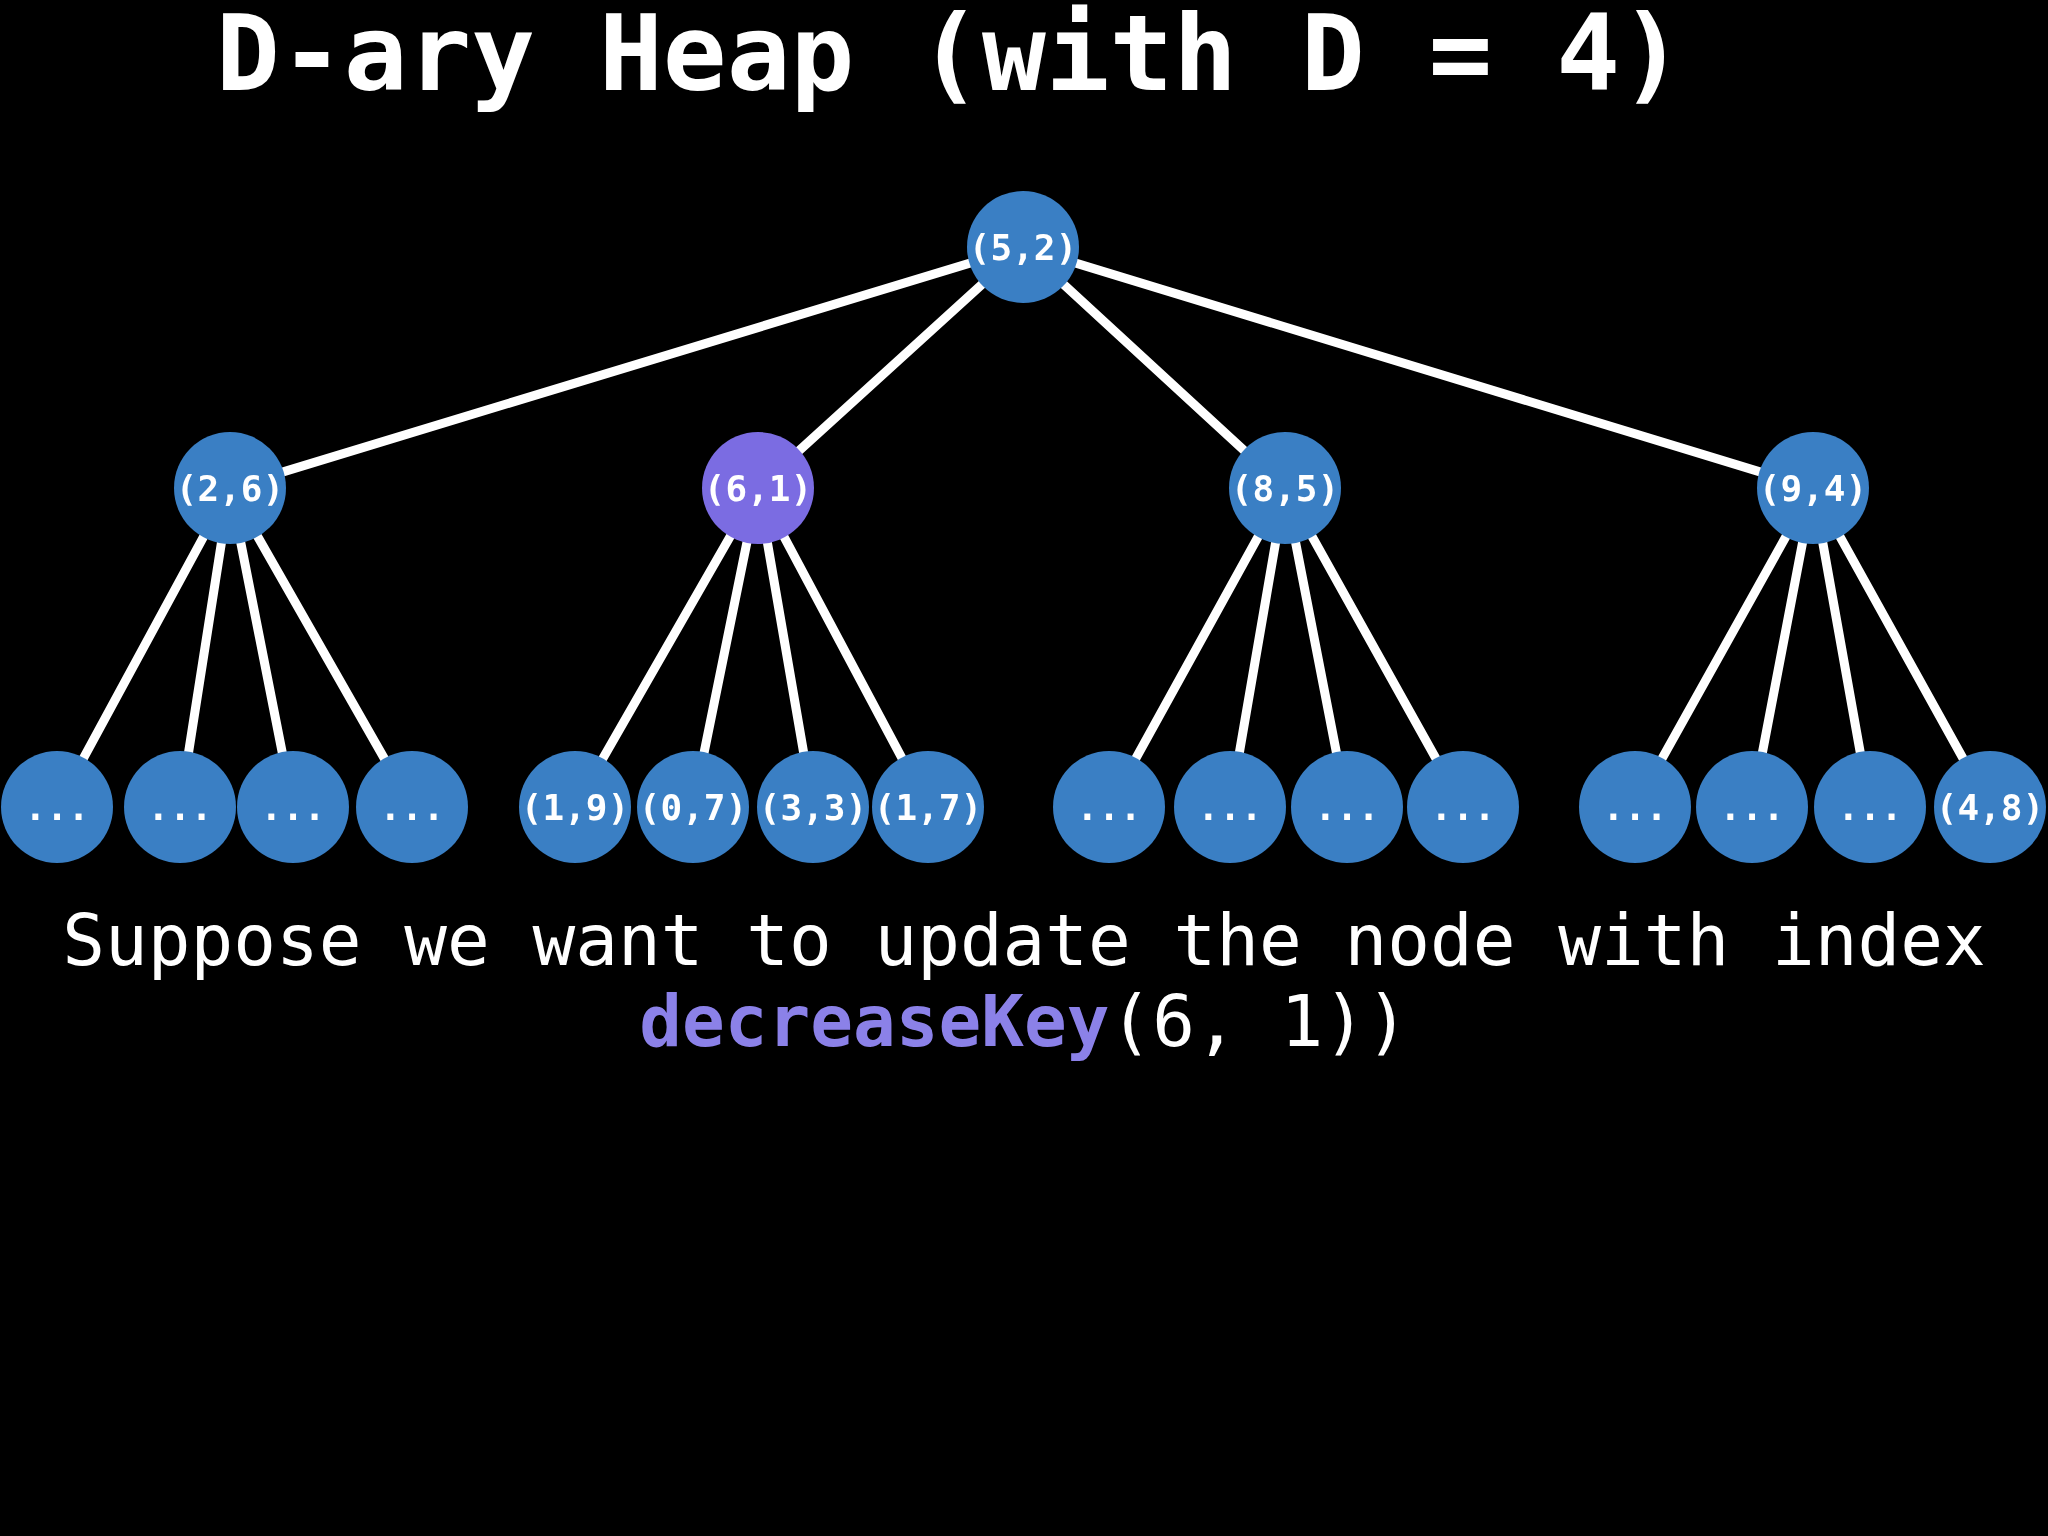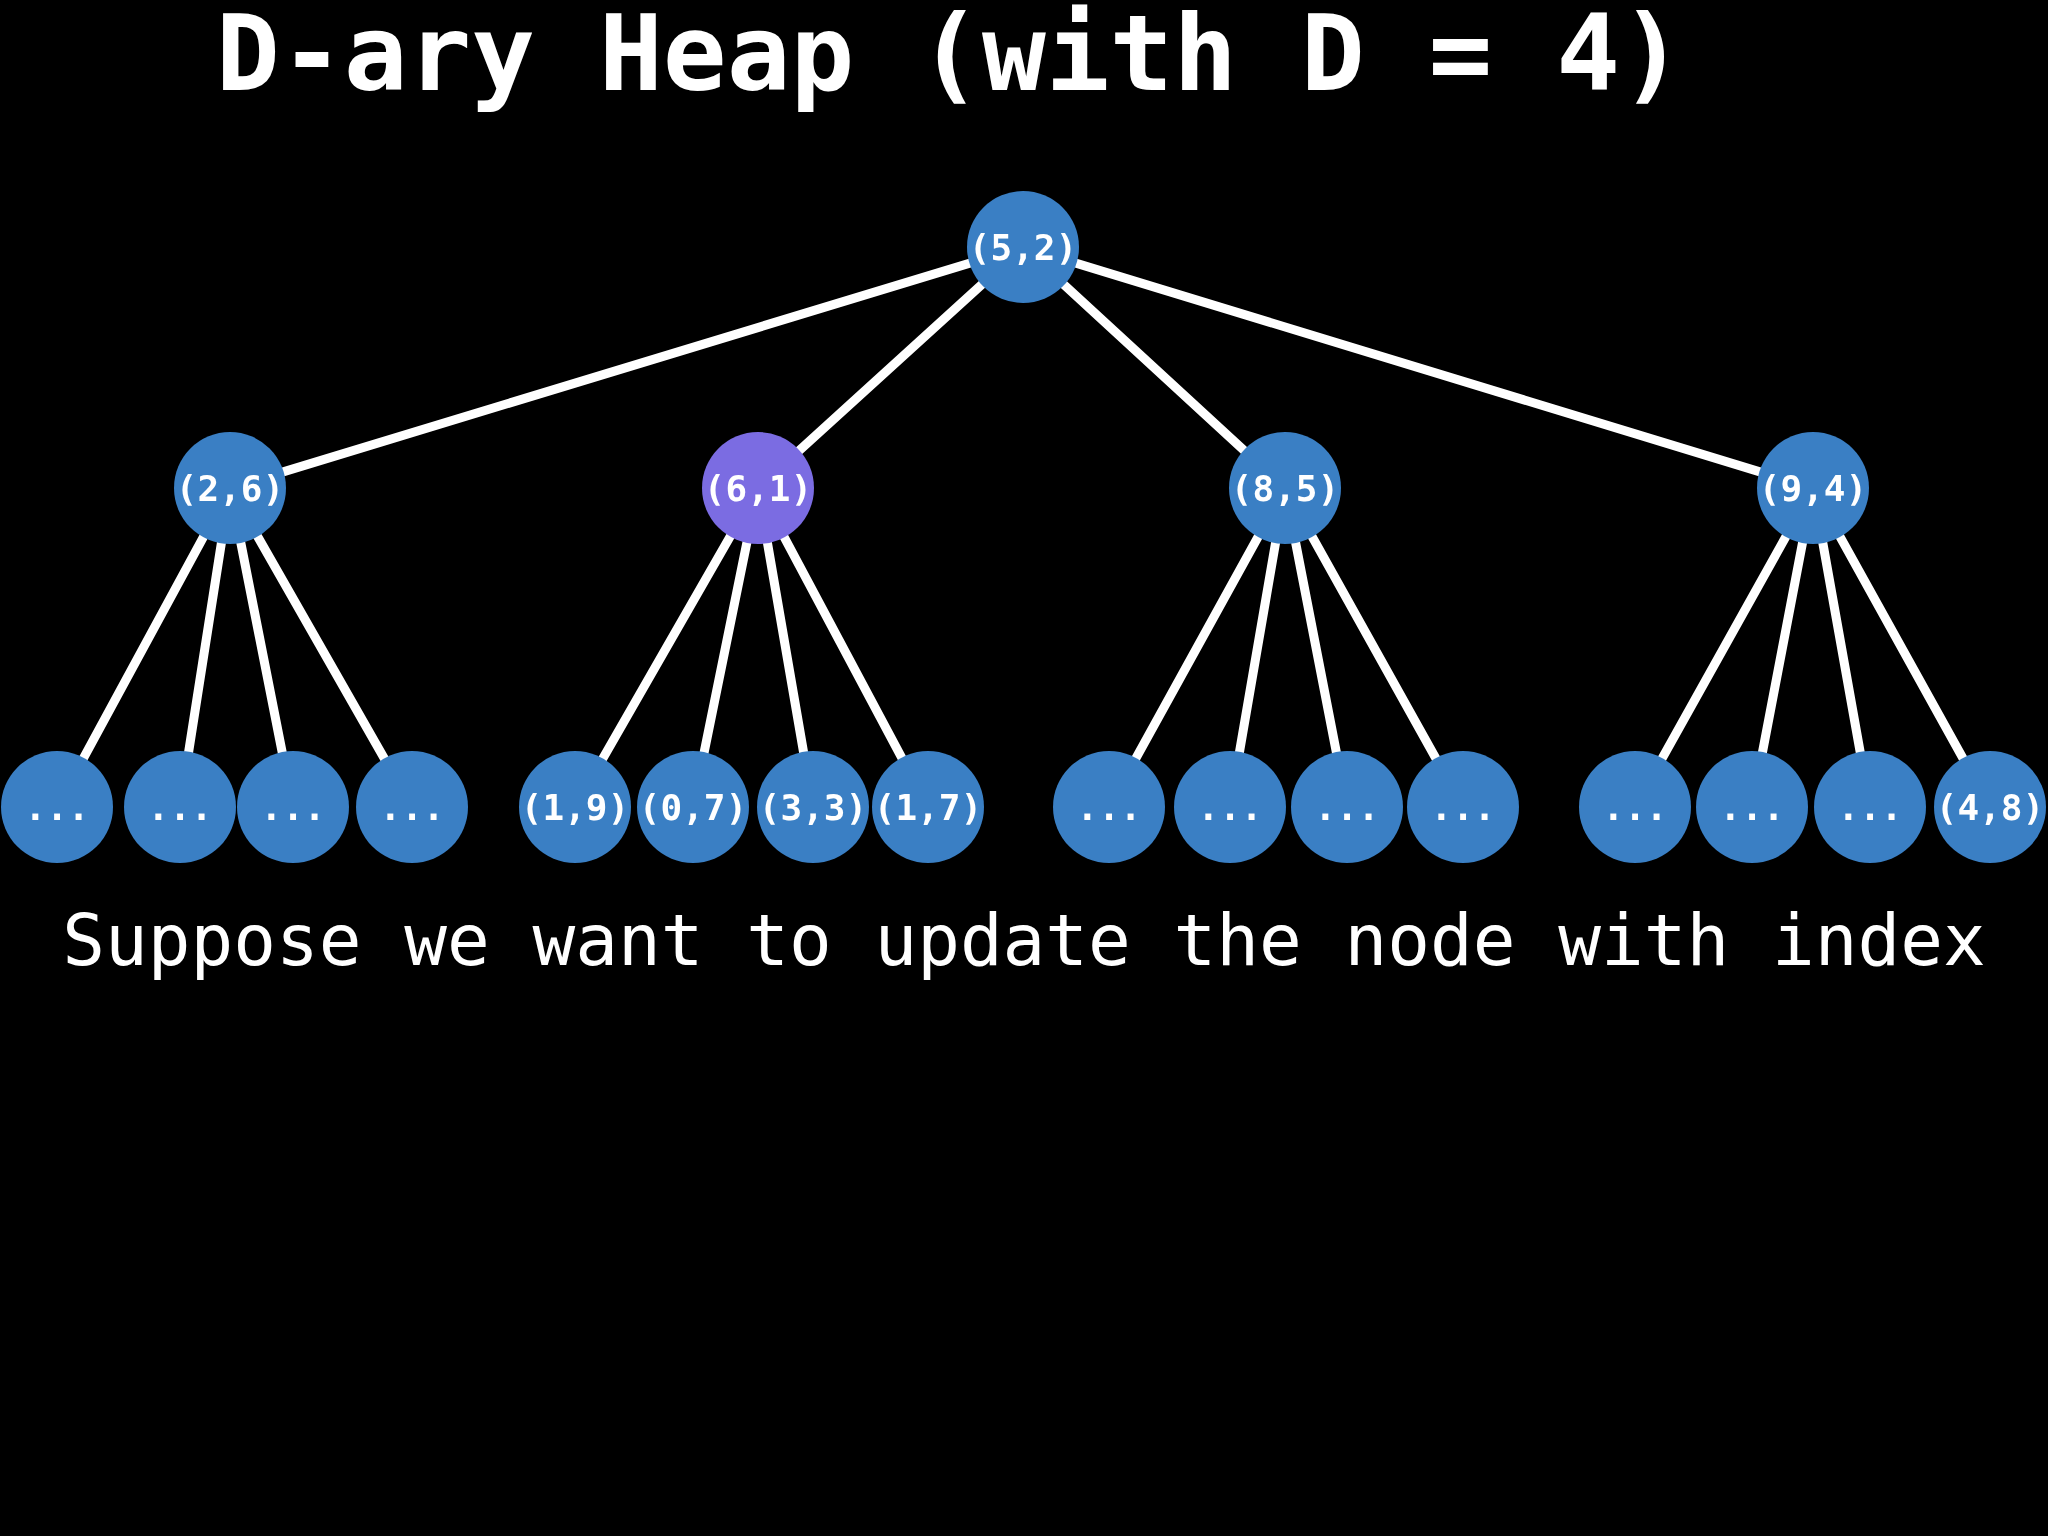--- a/index.html
+++ b/index.html
@@ -163,14 +163,15 @@
         <text x="1870" y="820" text-anchor="middle" fill="#ffffff">...</text>
       </g>
       <g>
         <circle cx="1990" cy="807" r="56" fill="#3a7fc4"></circle>
         <text x="1990" y="820" text-anchor="middle" fill="#ffffff">(4,8)</text>
       </g>
     </svg>
 
   <div class="caption">
     <div>Suppose we want to update the node with index</div>
+    <div><span class="accent" style="color: rgb(139, 129, 232);">decreaseKey</span><span>(6, 1))</span></div>
   </div>
 </div>
 
 </body></html>

